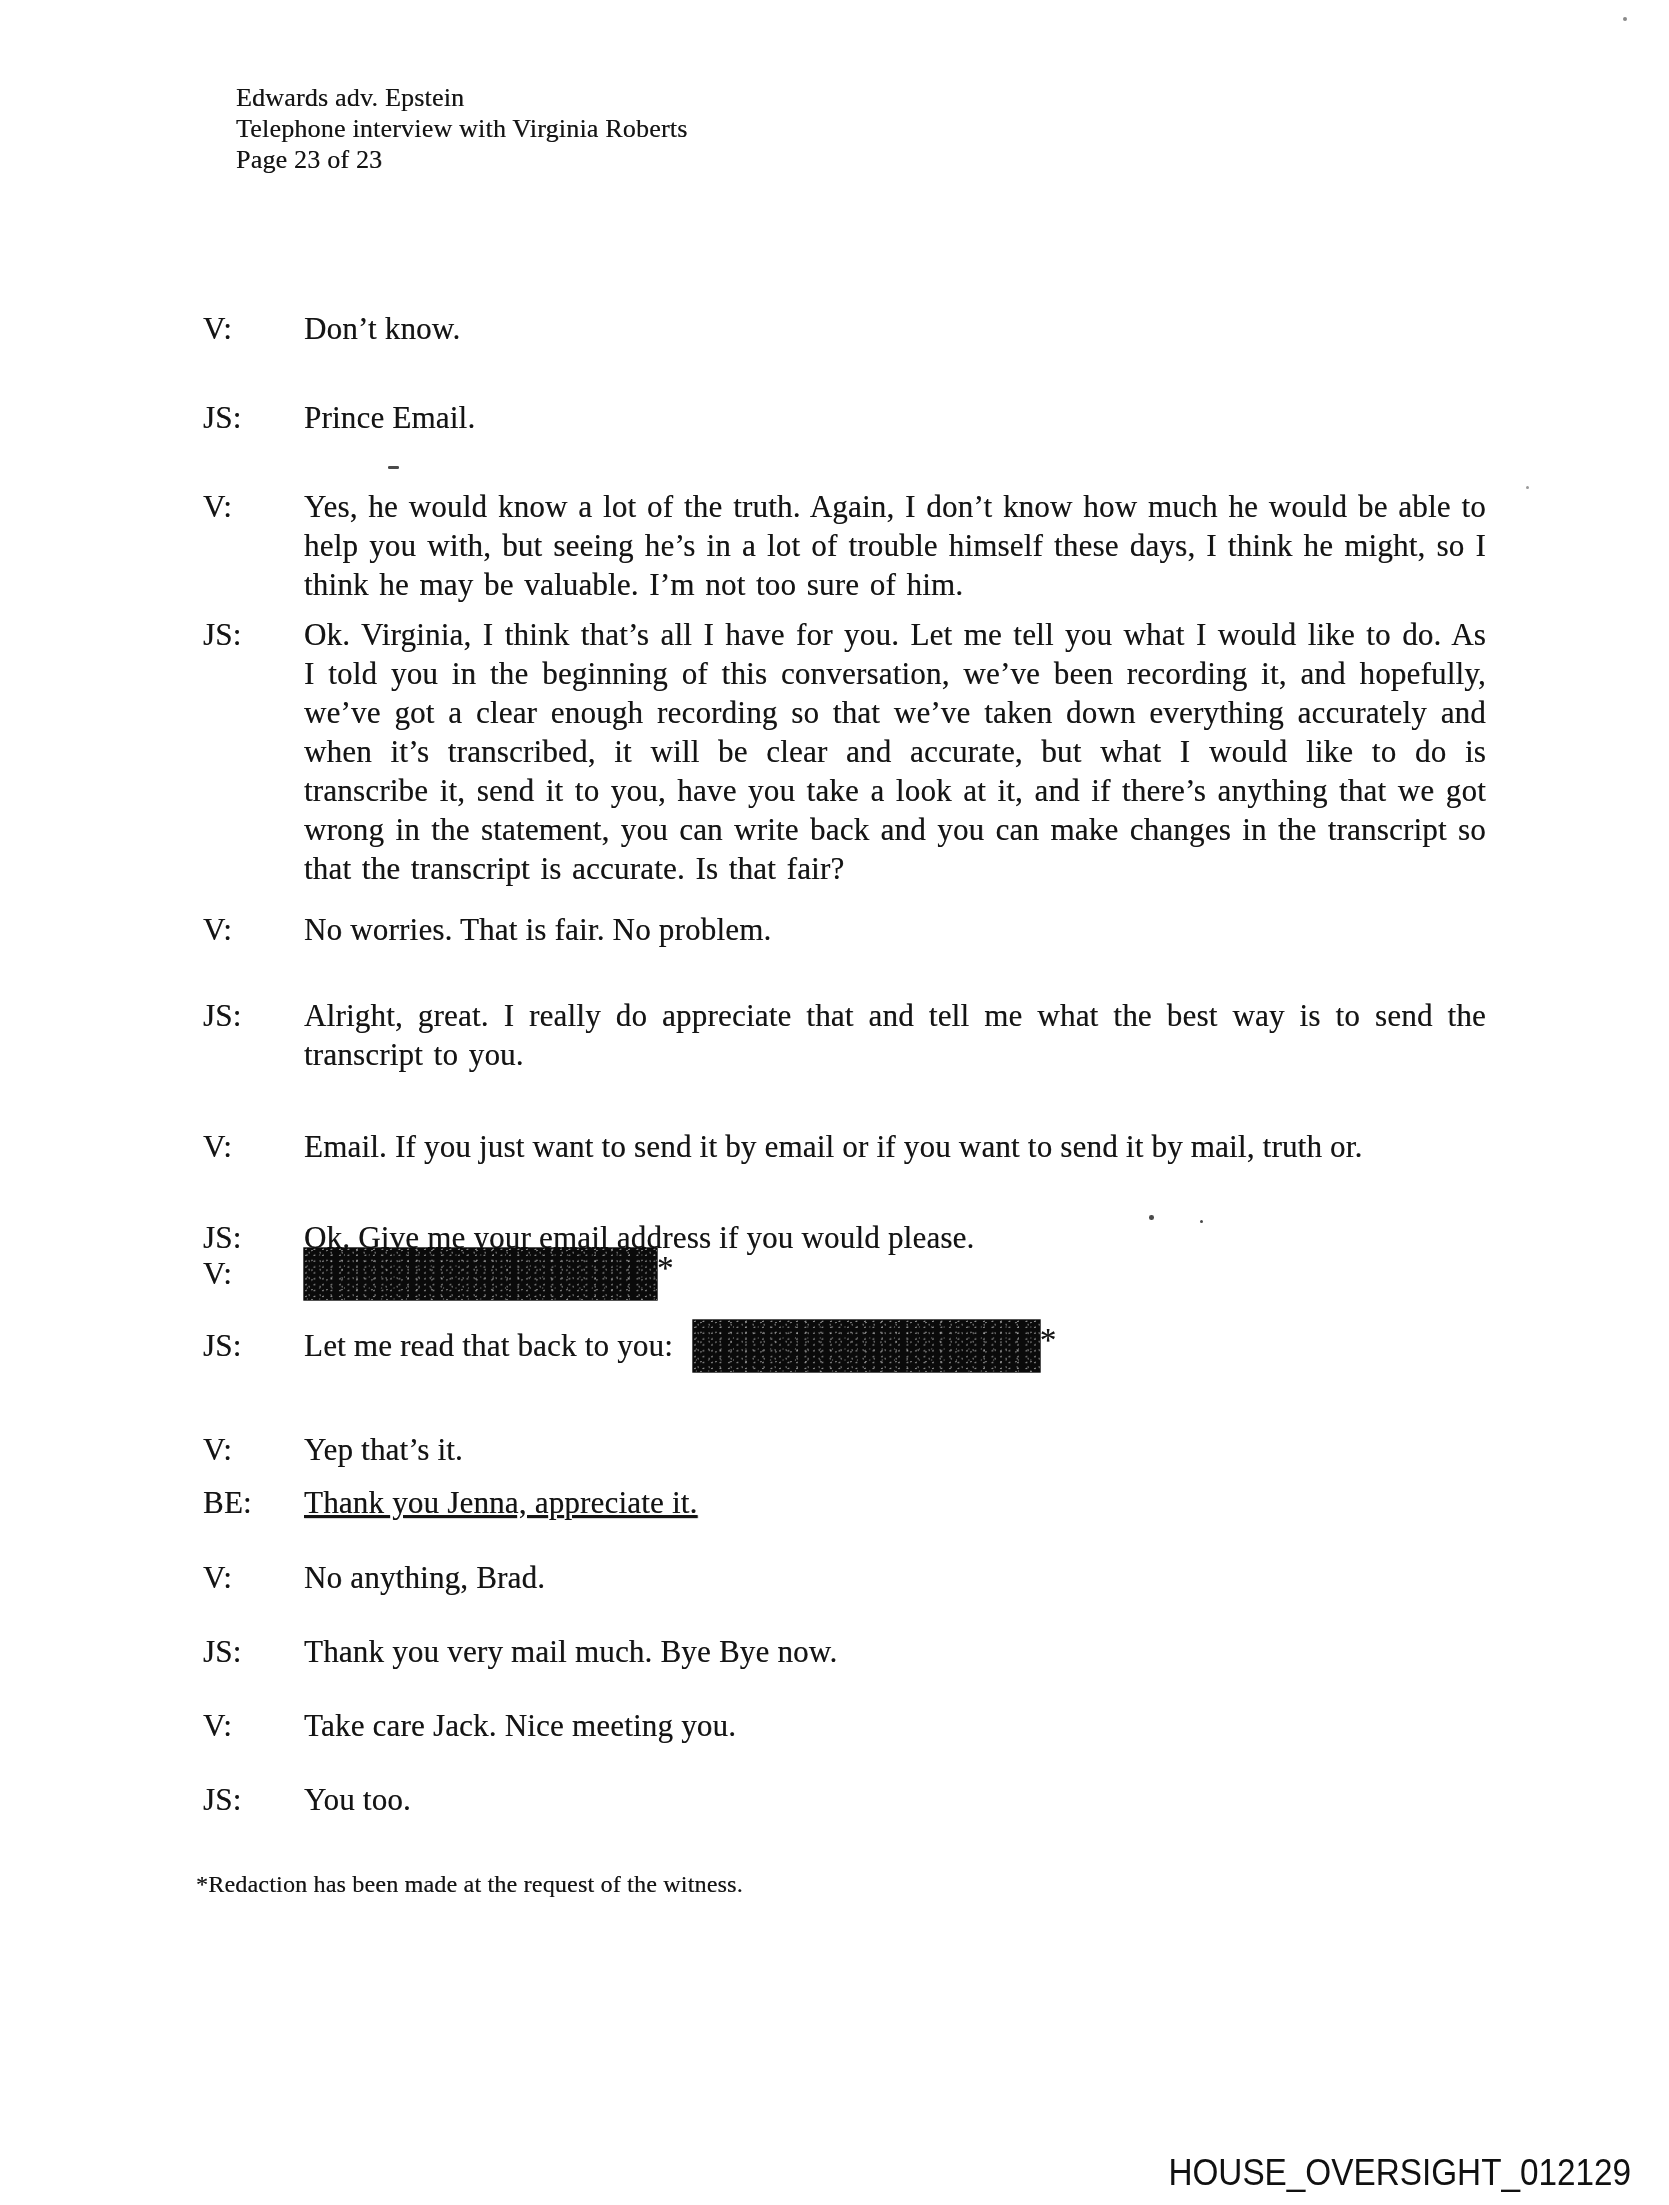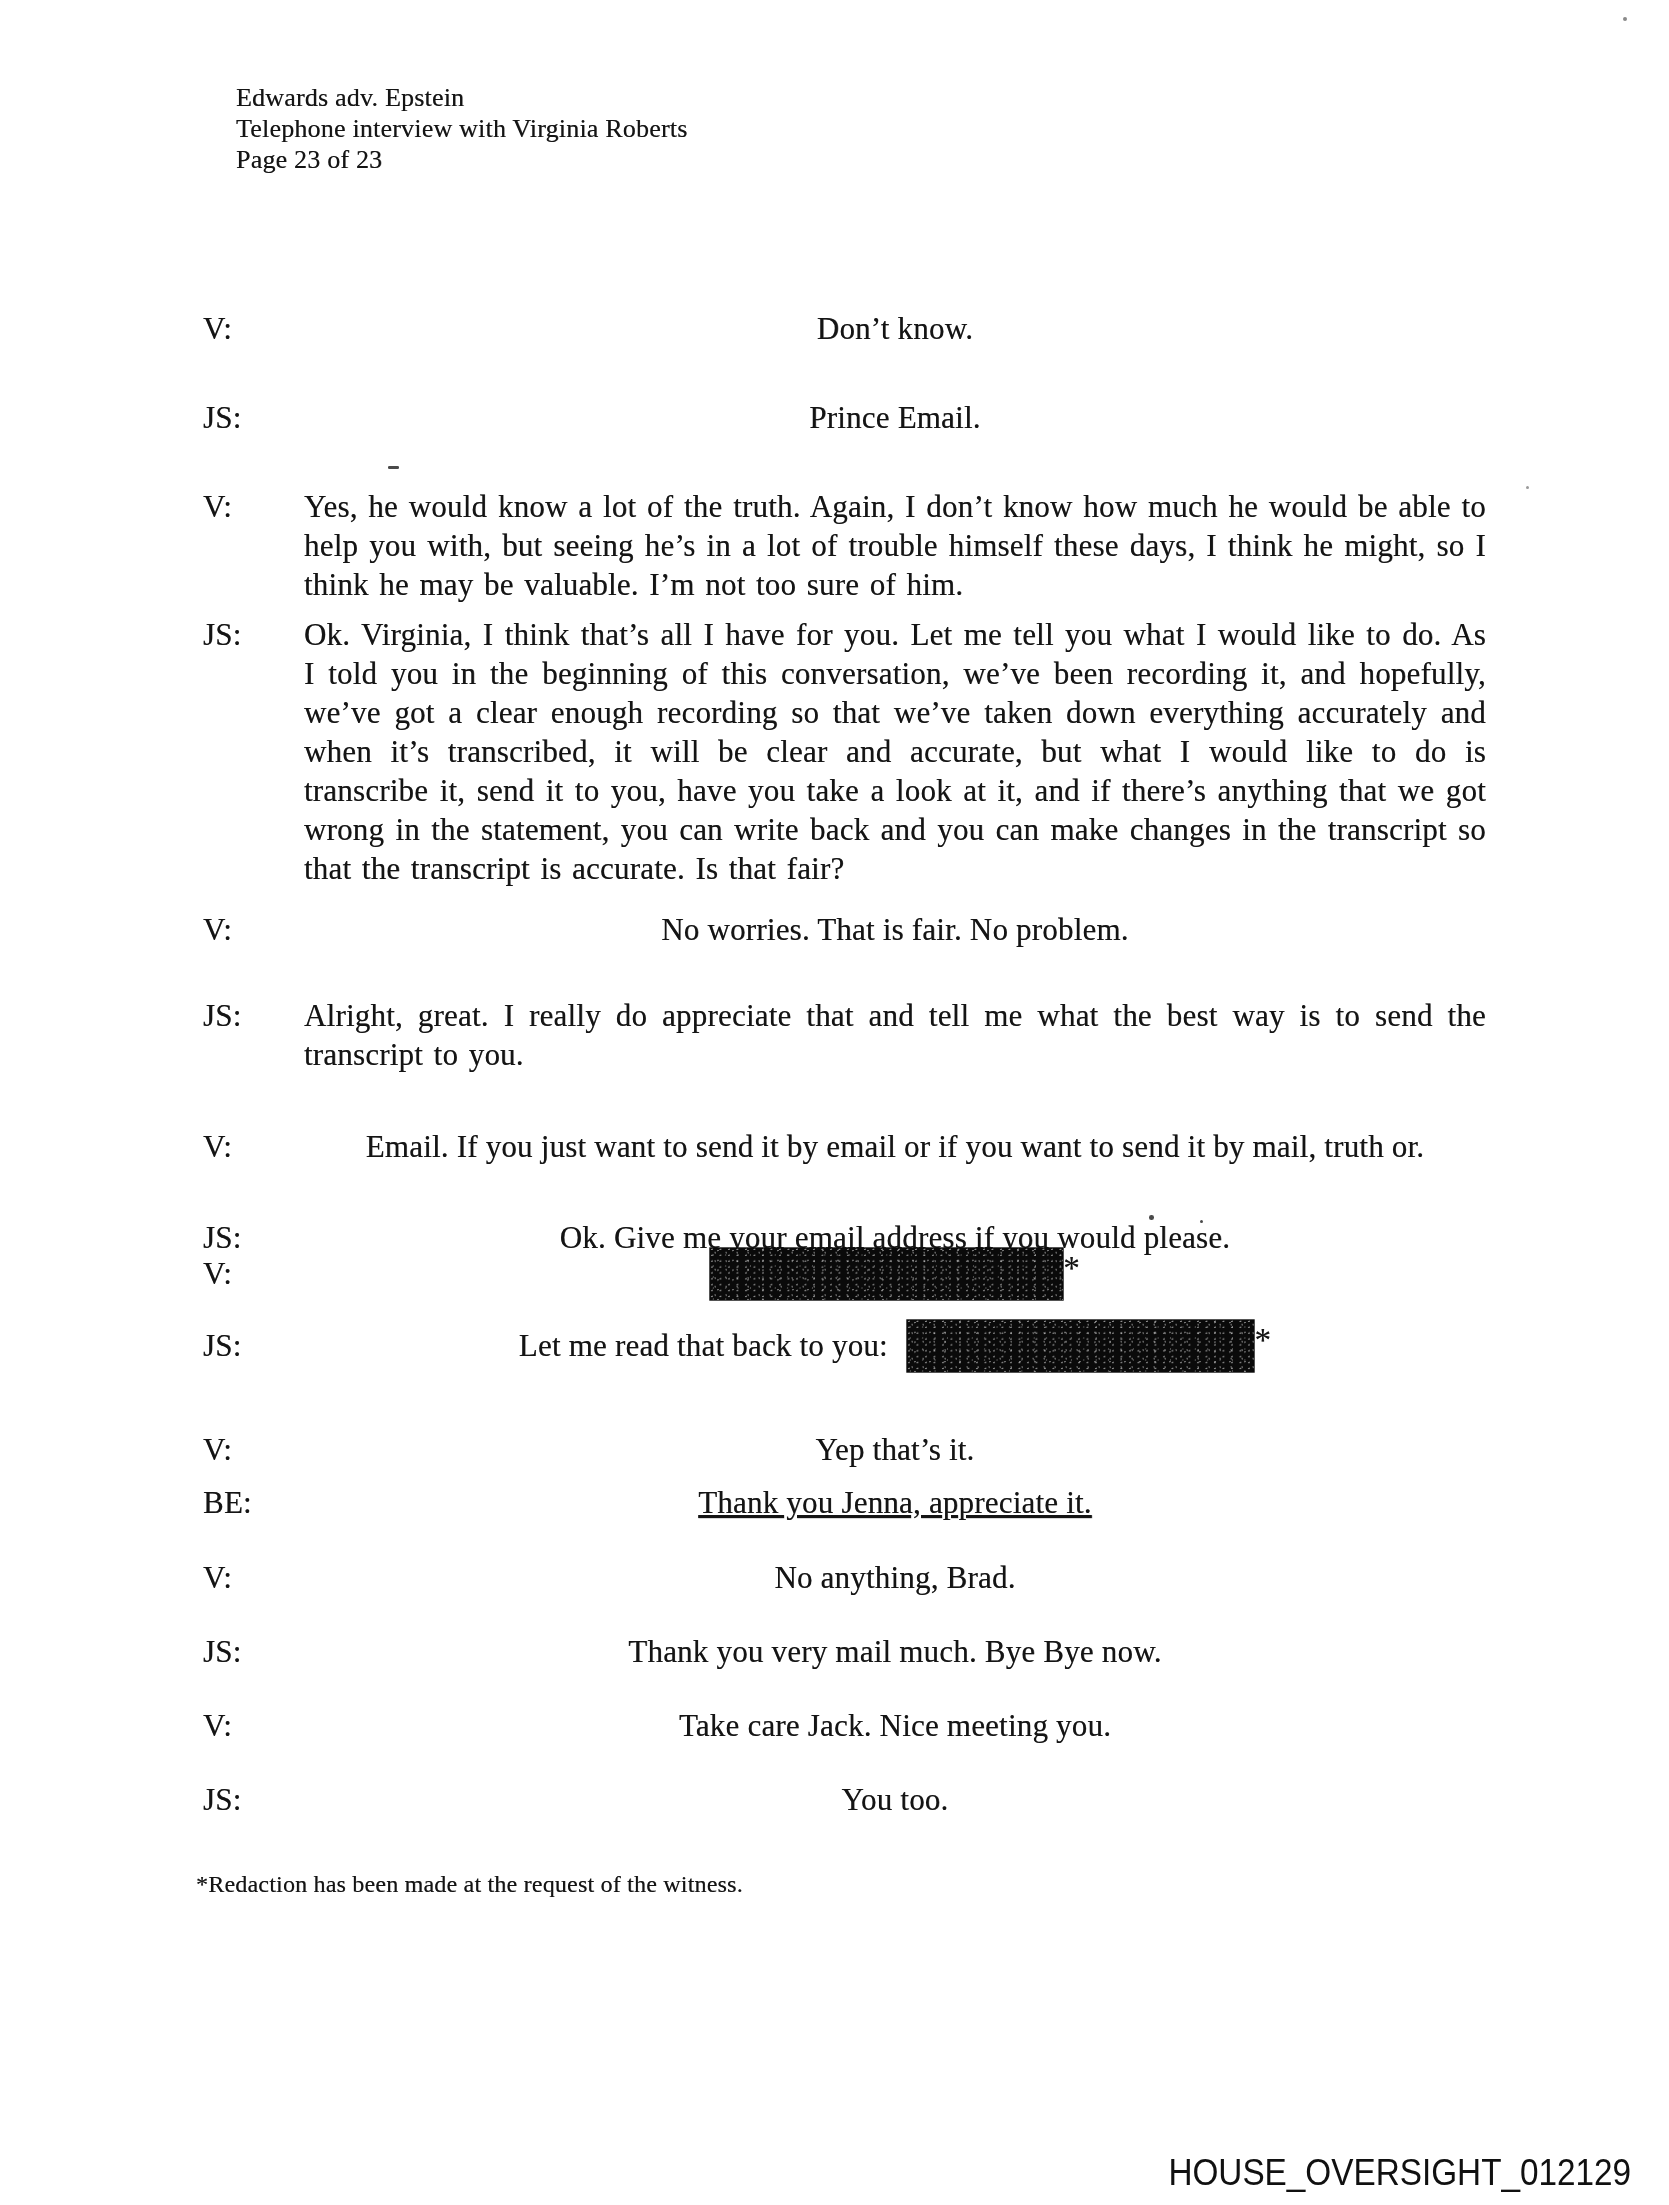--- a/index.html
+++ b/index.html
@@ -42,21 +42,20 @@
     position: absolute;
     left: 0;
     top: 0;
     display: inline-block;
     width: 101px;
   }
   .body {
     display: block;
     margin-left: 101px;
     width: 1182px;
-    text-align: center;
   }
   .entry.justify .body {
     text-align: justify;
     text-justify: inter-word;
     word-spacing: 2.6px;
   }
   .entry.redrow {
     height: 52px;
     line-height: 52px;
   }

